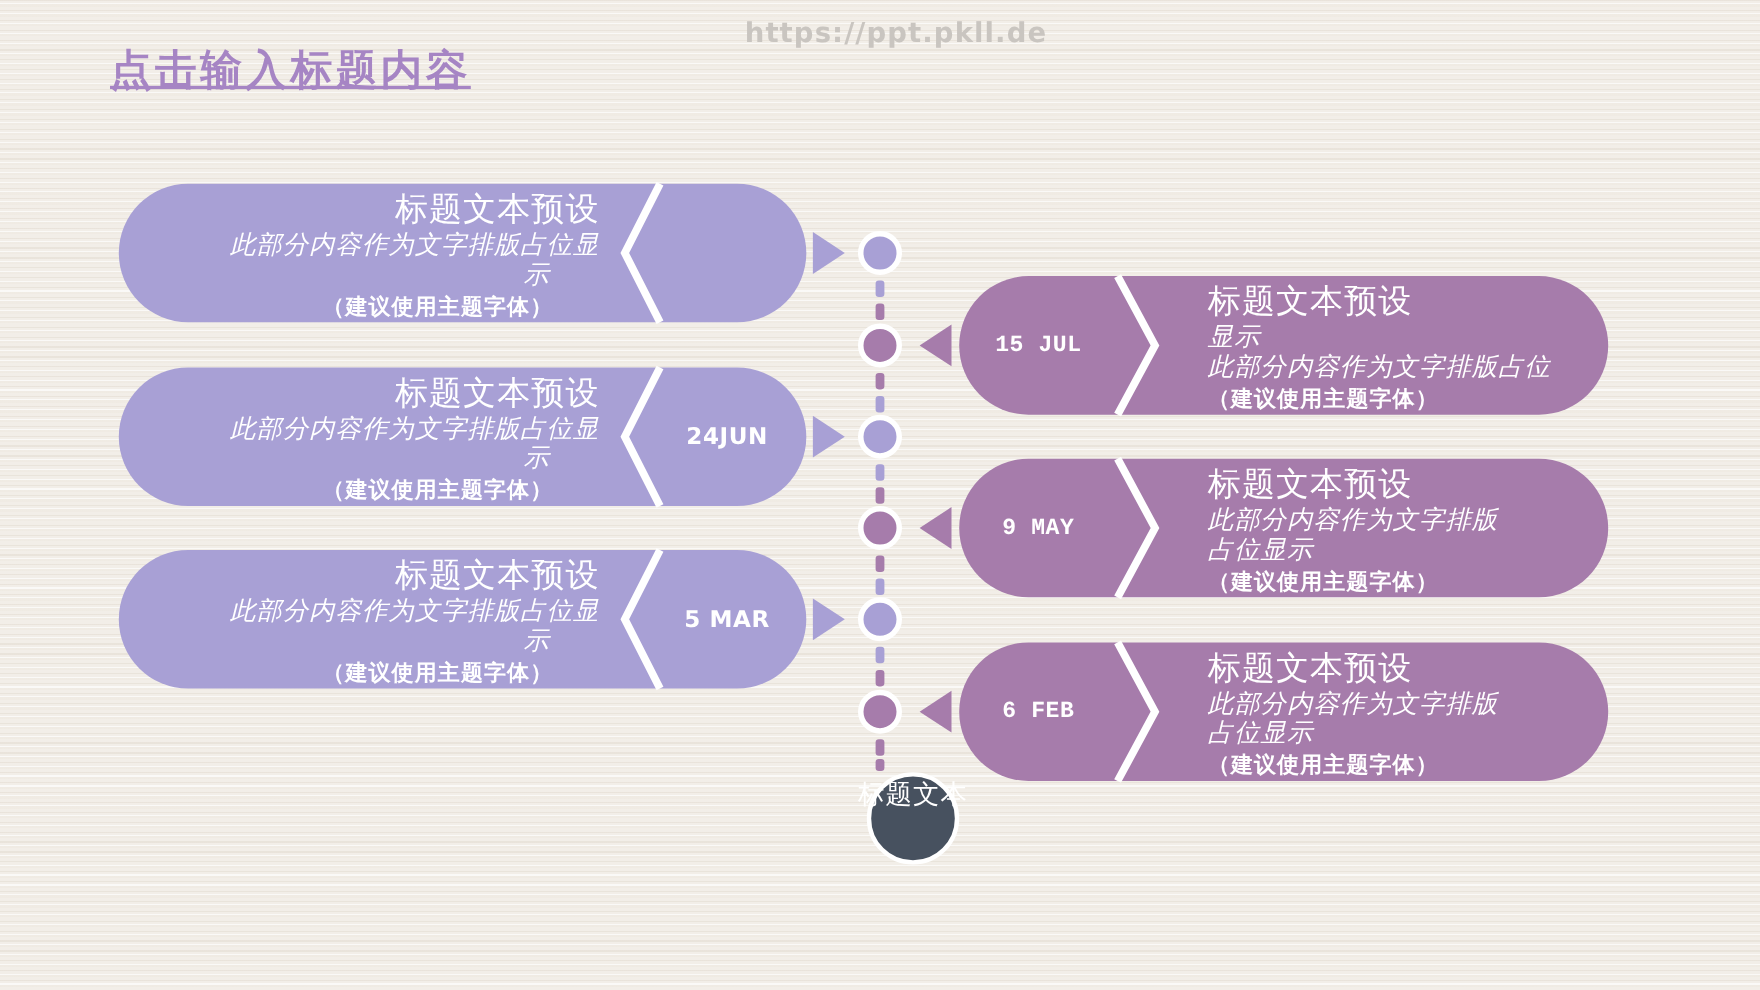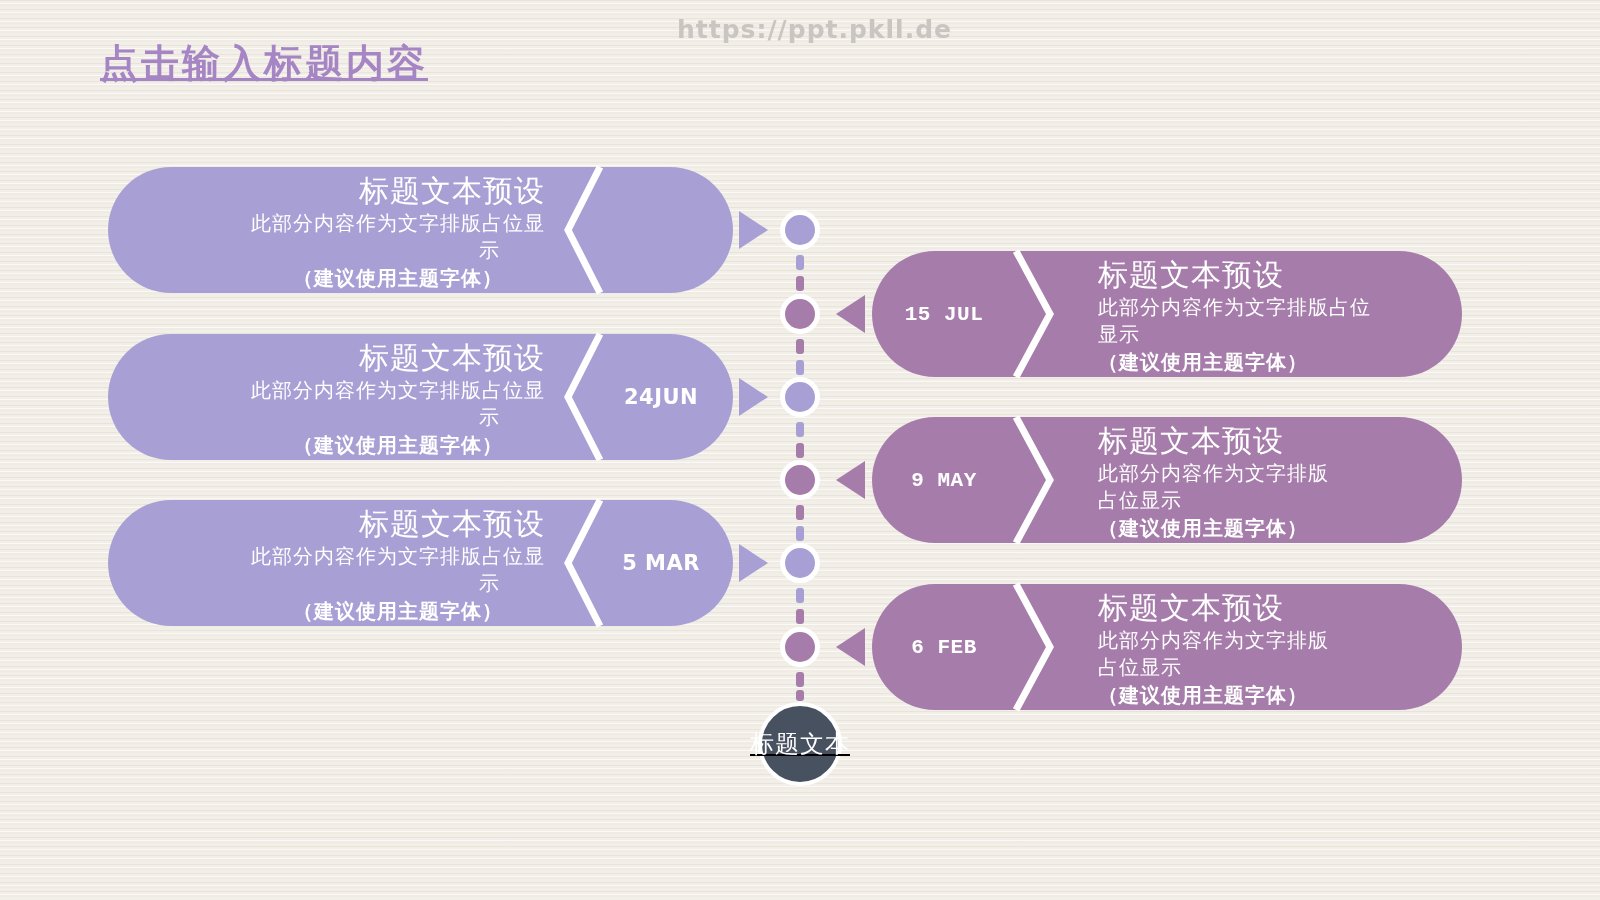--- a/index.html
+++ b/index.html
@@ -45,42 +45,42 @@
   }
   .pill.left  .date{left:497px;width:112px;}
   .pill.right .date{left:0px;width:144px;font-family:Liberation Mono, monospace;}
   .content{
     position:absolute;top:5px;
     font-family:"DejaVu Serif","Liberation Serif",serif;
   }
   .pill.left  .content{left:60px;width:377px;text-align:right;}
   .pill.right .content{left:226px;width:360px;text-align:left;}
   .pill-title{font-size:30px;line-height:38px;letter-spacing:1px;}
-  .pill-body .line{font-size:20px;line-height:27px;letter-spacing:1px;}
+  .pill-body .line{font-size:23px;line-height:27px;letter-spacing:1px;font-style:italic;}
   .pill.left .pill-body .line.tail{margin-right:45px;}
   .pill-note{font-size:20px;line-height:29px;letter-spacing:1px;font-weight:bold;}
   .pill.left .pill-note{margin-right:42px;}
   
   .node{
     position:absolute;left:780px;width:30px;height:30px;border-radius:50%;
     border:5px solid #ffffff;box-sizing:content-box;
   }
   .dash{
     position:absolute;left:796px;width:8px;border-radius:3px;
   }
   .tri{
     position:absolute;width:0;height:0;
     border-top:19px solid transparent;border-bottom:19px solid transparent;
   }
   .tri.point-right{border-left:29px solid #a8a0d5;left:739px;}
   .tri.point-left {border-right:29px solid #a67cab;left:836px;}
   .end-circle{
-    position:absolute;left:758px;top:702px;width:76px;height:76px;
+    position:absolute;left:788px;top:702px;width:76px;height:76px;
     background:#47515f;border:4px solid #ffffff;border-radius:50%;
-    box-sizing:content-box;display:flex;align-items:center;justify-content:center;text-decoration:underline;
+    box-sizing:content-box;display:flex;align-items:flex-start;justify-content:center;
   }
   .end-label{
     font-family:"DejaVu Serif","Liberation Serif",serif;
     font-size:24px;color:#ffffff;white-space:nowrap;letter-spacing:1px;
   }
 </style>
 </head>
 <body>
 
 <div class="slide">
@@ -107,22 +107,22 @@
       <div class="tri point-right" style="top: 211px;"></div>
       <div class="node" style="top: 210px; background: rgb(168, 160, 213);"></div>
       <div class="pill right" style="top: 251px;">
     <svg class="chevron" viewBox="0 0 50 126" width="50" height="126">
       <polyline points="4,0 38,63 4,126" fill="none" stroke="#ffffff" stroke-width="7"></polyline>
     </svg>
     <div class="date">15 JUL</div>
     <div class="content">
       <div class="pill-title">标题文本预设</div>
       <div class="pill-body">
+            <div class="line tail">显示</div>
             <div class="line">此部分内容作为文字排版占位</div>
-            <div class="line tail">显示</div>
           </div>
       <div class="pill-note">（建议使用主题字体）</div>
     </div>
   </div>
       <div class="tri point-left" style="top: 295px;"></div>
       <div class="node" style="top: 294px; background: rgb(166, 124, 171);"></div>
       <div class="pill left" style="top: 334px;">
     <svg class="chevron" viewBox="0 0 50 126" width="50" height="126">
       <polyline points="42,0 10,63 42,126" fill="none" stroke="#ffffff" stroke-width="7"></polyline>
     </svg>

